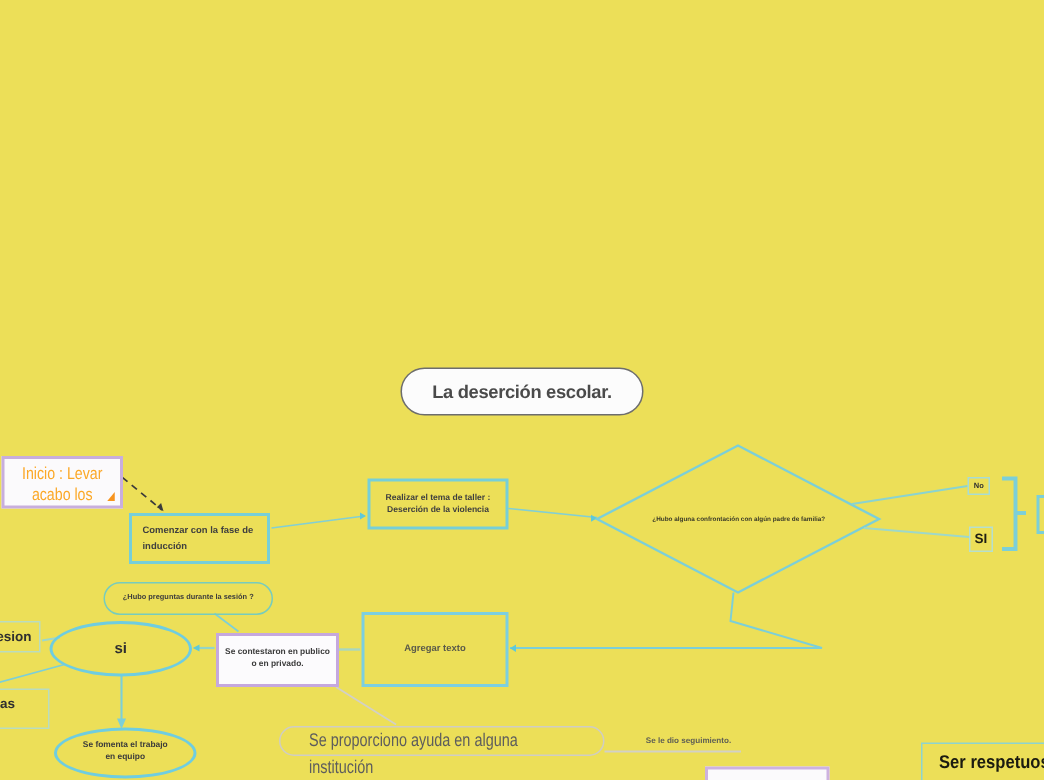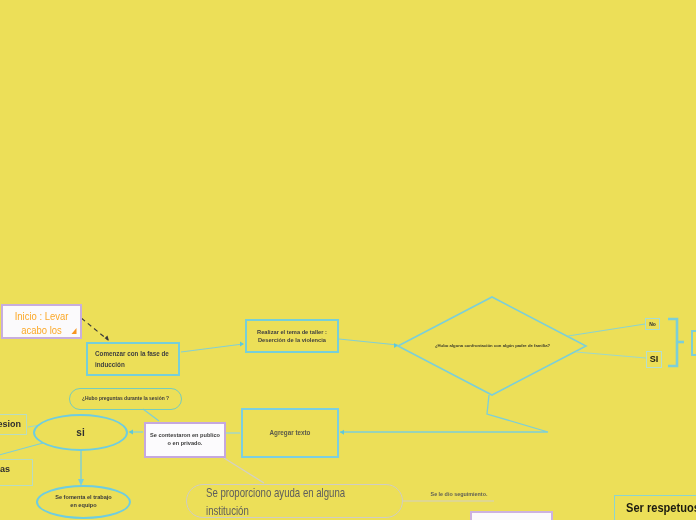--- a/index.html
+++ b/index.html
@@ -54,21 +54,21 @@
   
   #n-as{left:-34px;top:459px;width:67px;height:27px;border:1.3px solid #b9dcc0;
      color:#2f2f2f;font-size:9px;font-weight:bold;justify-content:flex-start;
      align-items:flex-start;padding-top:3px;padding-left:33px;}
 
   
   #n-fomenta{left:36px;top:485px;width:95px;height:34px;border:2px solid #6fcde0;
      border-radius:50%;color:#3b3b3b;font-size:5.6px;font-weight:bold;}
 
   
-  #n-proporciono{left:186px;top:484px;width:217px;height:34px;padding-top:5px;align-items:flex-start;border:1.3px solid #cfcdc4;
+  #n-proporciono{left:186px;top:484px;width:217px;height:20px;padding-top:5px;align-items:flex-start;border:1.3px solid #cfcdc4;
      border-radius:21px;color:#5d5d5d;font-size:12.2px;justify-content:flex-start;
      text-align:left;padding:0 19px;line-height:1.45;}
   #n-proporciono > span{display:inline-block;transform:scaleX(0.79);transform-origin:left center;width:205px;}
 
   
   #n-diamond-text{left:410px;top:337px;width:165px;height:18px;color:#3a3a28;
      font-size:4.25px;font-weight:bold;white-space:nowrap;}
 
   
   #n-no{left:645px;top:318px;width:15px;height:12px;border:1.1px solid #a8dcd3;
@@ -149,20 +149,23 @@
     <g>
       <line x1="81" y1="450" x2="81" y2="483" stroke="#7ccfd8" stroke-width="1.4"></line>
       <path d="M81 486 L78 479 L84 479 Z" fill="#7ccfd8"></path>
     </g>
 
     <line x1="224" y1="458" x2="264" y2="483" stroke="#d2d0c7" stroke-width="1.2"></line>
 
     <line x1="403" y1="501" x2="494" y2="501" stroke="#d2d0c7" stroke-width="1.2"></line>
   </svg>
 
+  <div class="node" id="n-title">
+    <span>La deserción escolar.</span>
+  </div>
 
   <div class="node" id="n-inicio">
     <span>Inicio : Levar acabo los</span>
     <span class="corner"></span>
   </div>
 
   <div class="node" id="n-comenzar">
     <span>Comenzar con la fase de inducción</span>
   </div>
 

